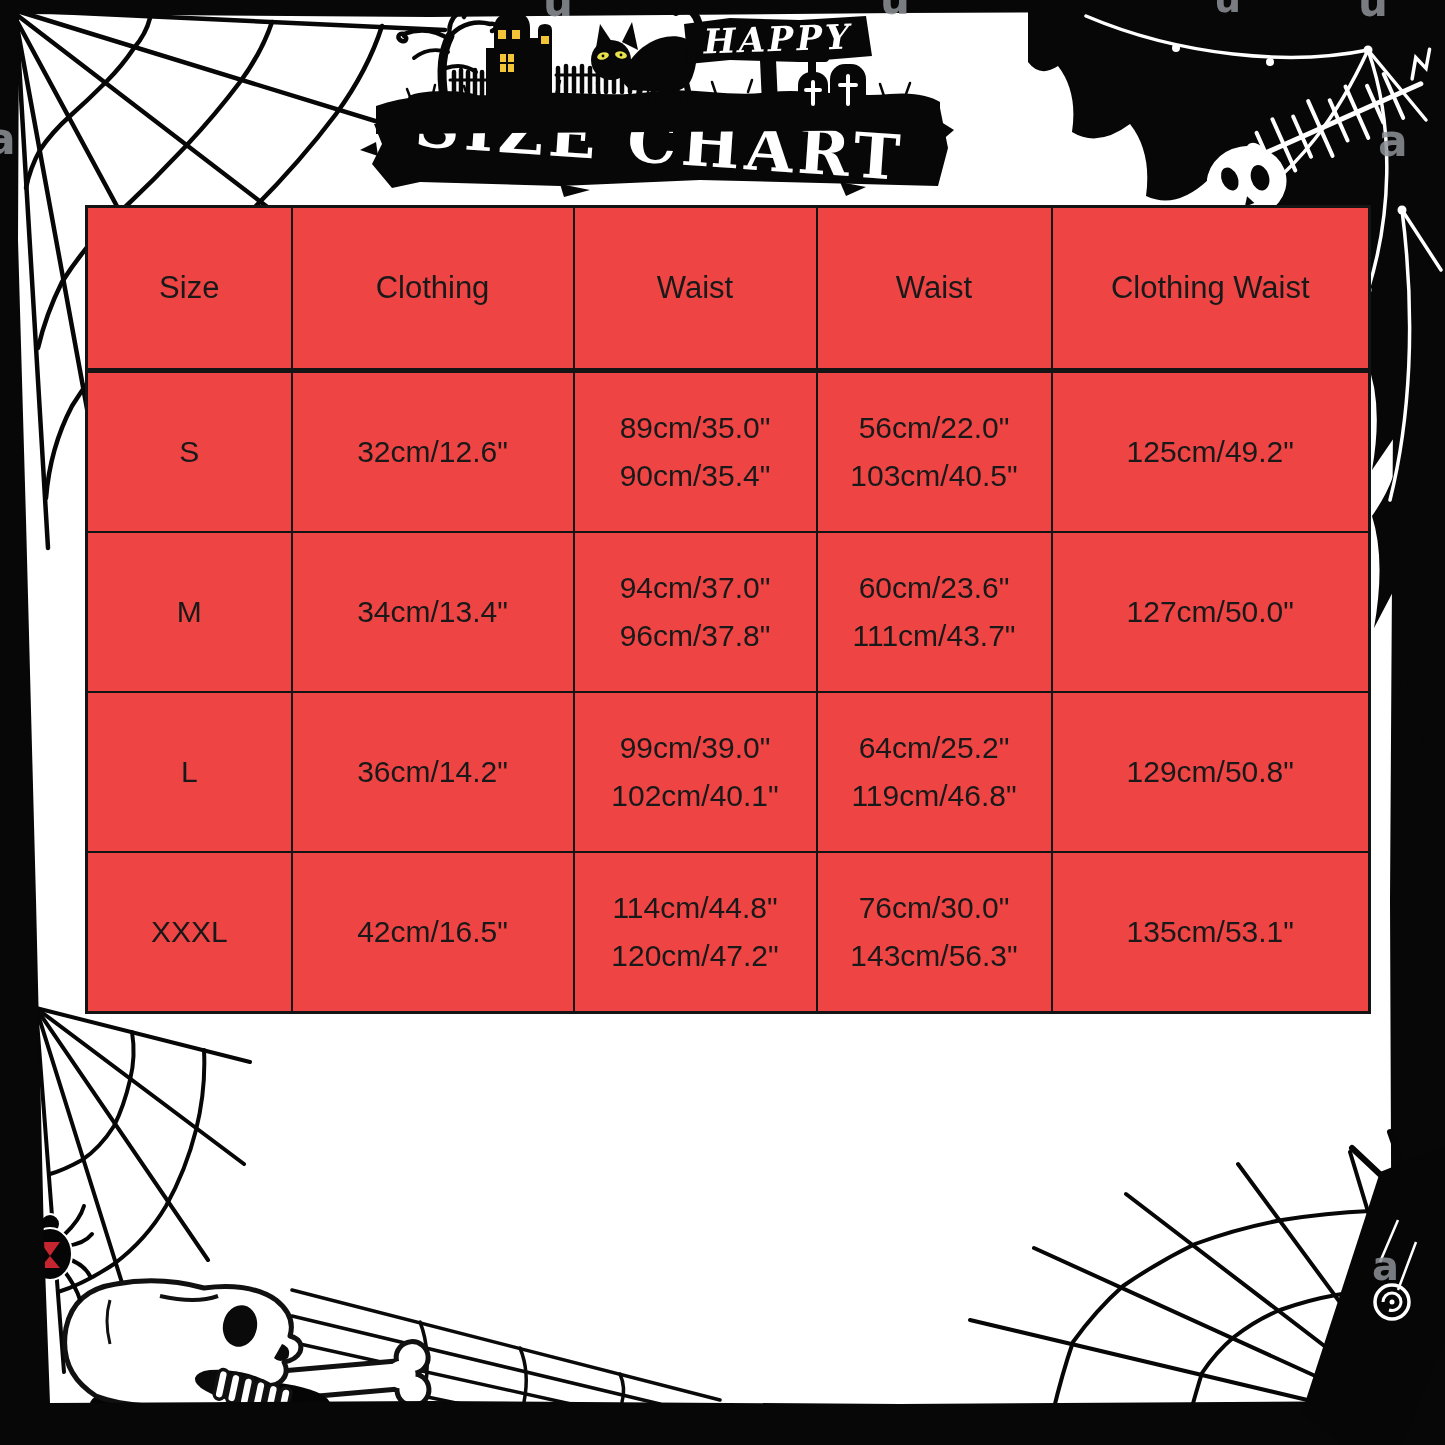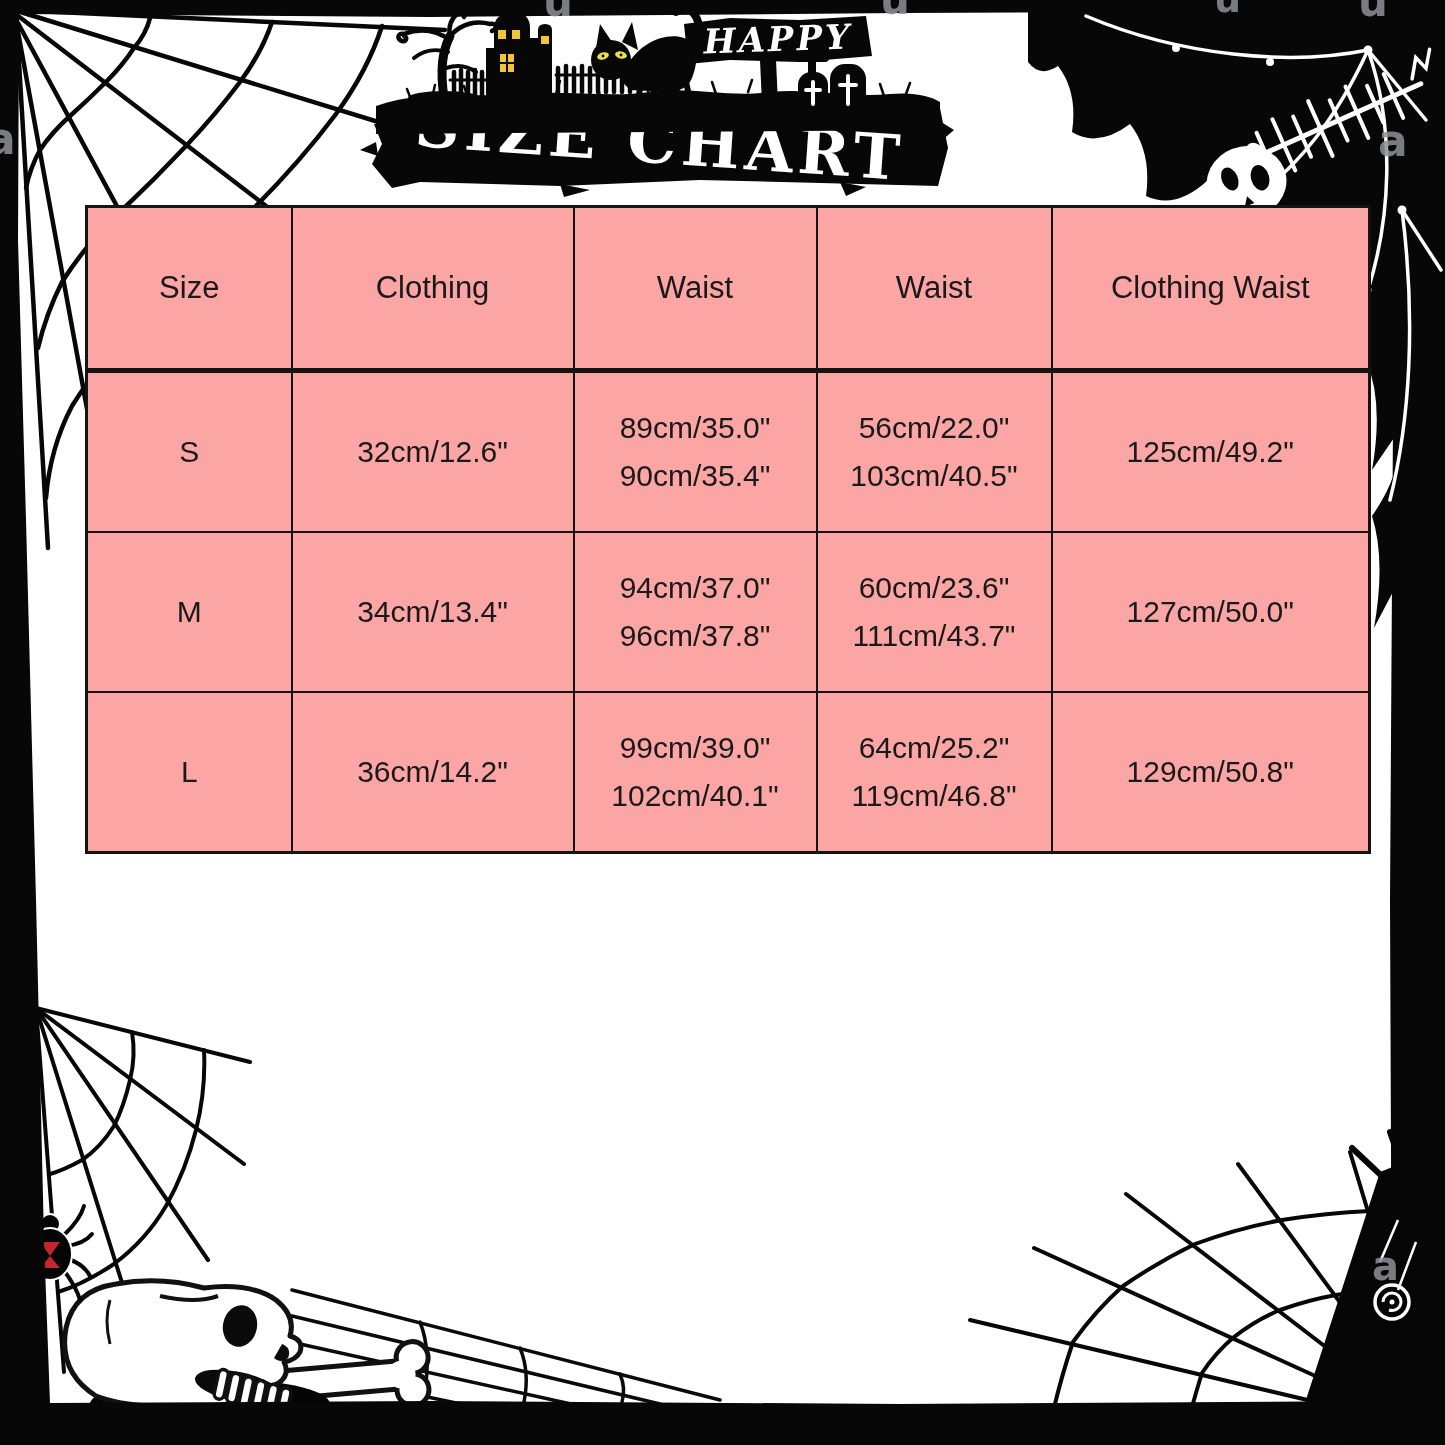--- a/index.html
+++ b/index.html
@@ -3,21 +3,21 @@
 <meta charset="utf-8">
 <style>
   html,body{margin:0;padding:0;background:#fff;}
   .page{position:relative;width:1445px;height:1445px;background:#ffffff;overflow:hidden;
         font-family:"Liberation Sans",sans-serif;}
   svg.deco{position:absolute;left:0;top:0;z-index:1;}
   .table-wrap{position:absolute;left:85px;top:205px;z-index:2;}
   table.size-chart{border-collapse:collapse;table-layout:fixed;background:#ffffff;
         border:3px solid #141414;}
   table.size-chart td{border:2px solid #141414;text-align:center;vertical-align:middle;
-        font-size:30px;color:#191919;padding:0;background:#fca5a5;}
+        font-size:30px;color:#191919;padding:0;background:#ef4444;}
   table.size-chart thead td{height:160px;border-bottom:5px solid #141414;font-size:31px;}
   table.size-chart tbody td{height:158px;}
   .two-line div{line-height:48px;}
   .one-line{line-height:1.2;}
 </style>
 </head>
 <body>
 
 <div class="page">
 
@@ -324,17 +324,30 @@
         <td class="two-line">
               <div>99cm/39.0"</div>
               <div>102cm/40.1"</div>
             </td>
         <td class="two-line">
               <div>64cm/25.2"</div>
               <div>119cm/46.8"</div>
             </td>
         <td><span class="one-line">129cm/50.8"</span></td>
       </tr>
+      <tr>
+        <td><span class="one-line">XXXL</span></td>
+        <td><span class="one-line">42cm/16.5"</span></td>
+        <td class="two-line">
+              <div>114cm/44.8"</div>
+              <div>120cm/47.2"</div>
+            </td>
+        <td class="two-line">
+              <div>76cm/30.0"</div>
+              <div>143cm/56.3"</div>
+            </td>
+        <td><span class="one-line">135cm/53.1"</span></td>
+      </tr>
     </tbody>
   </table>
 </div>
 
 </div>
 
 </body></html>

